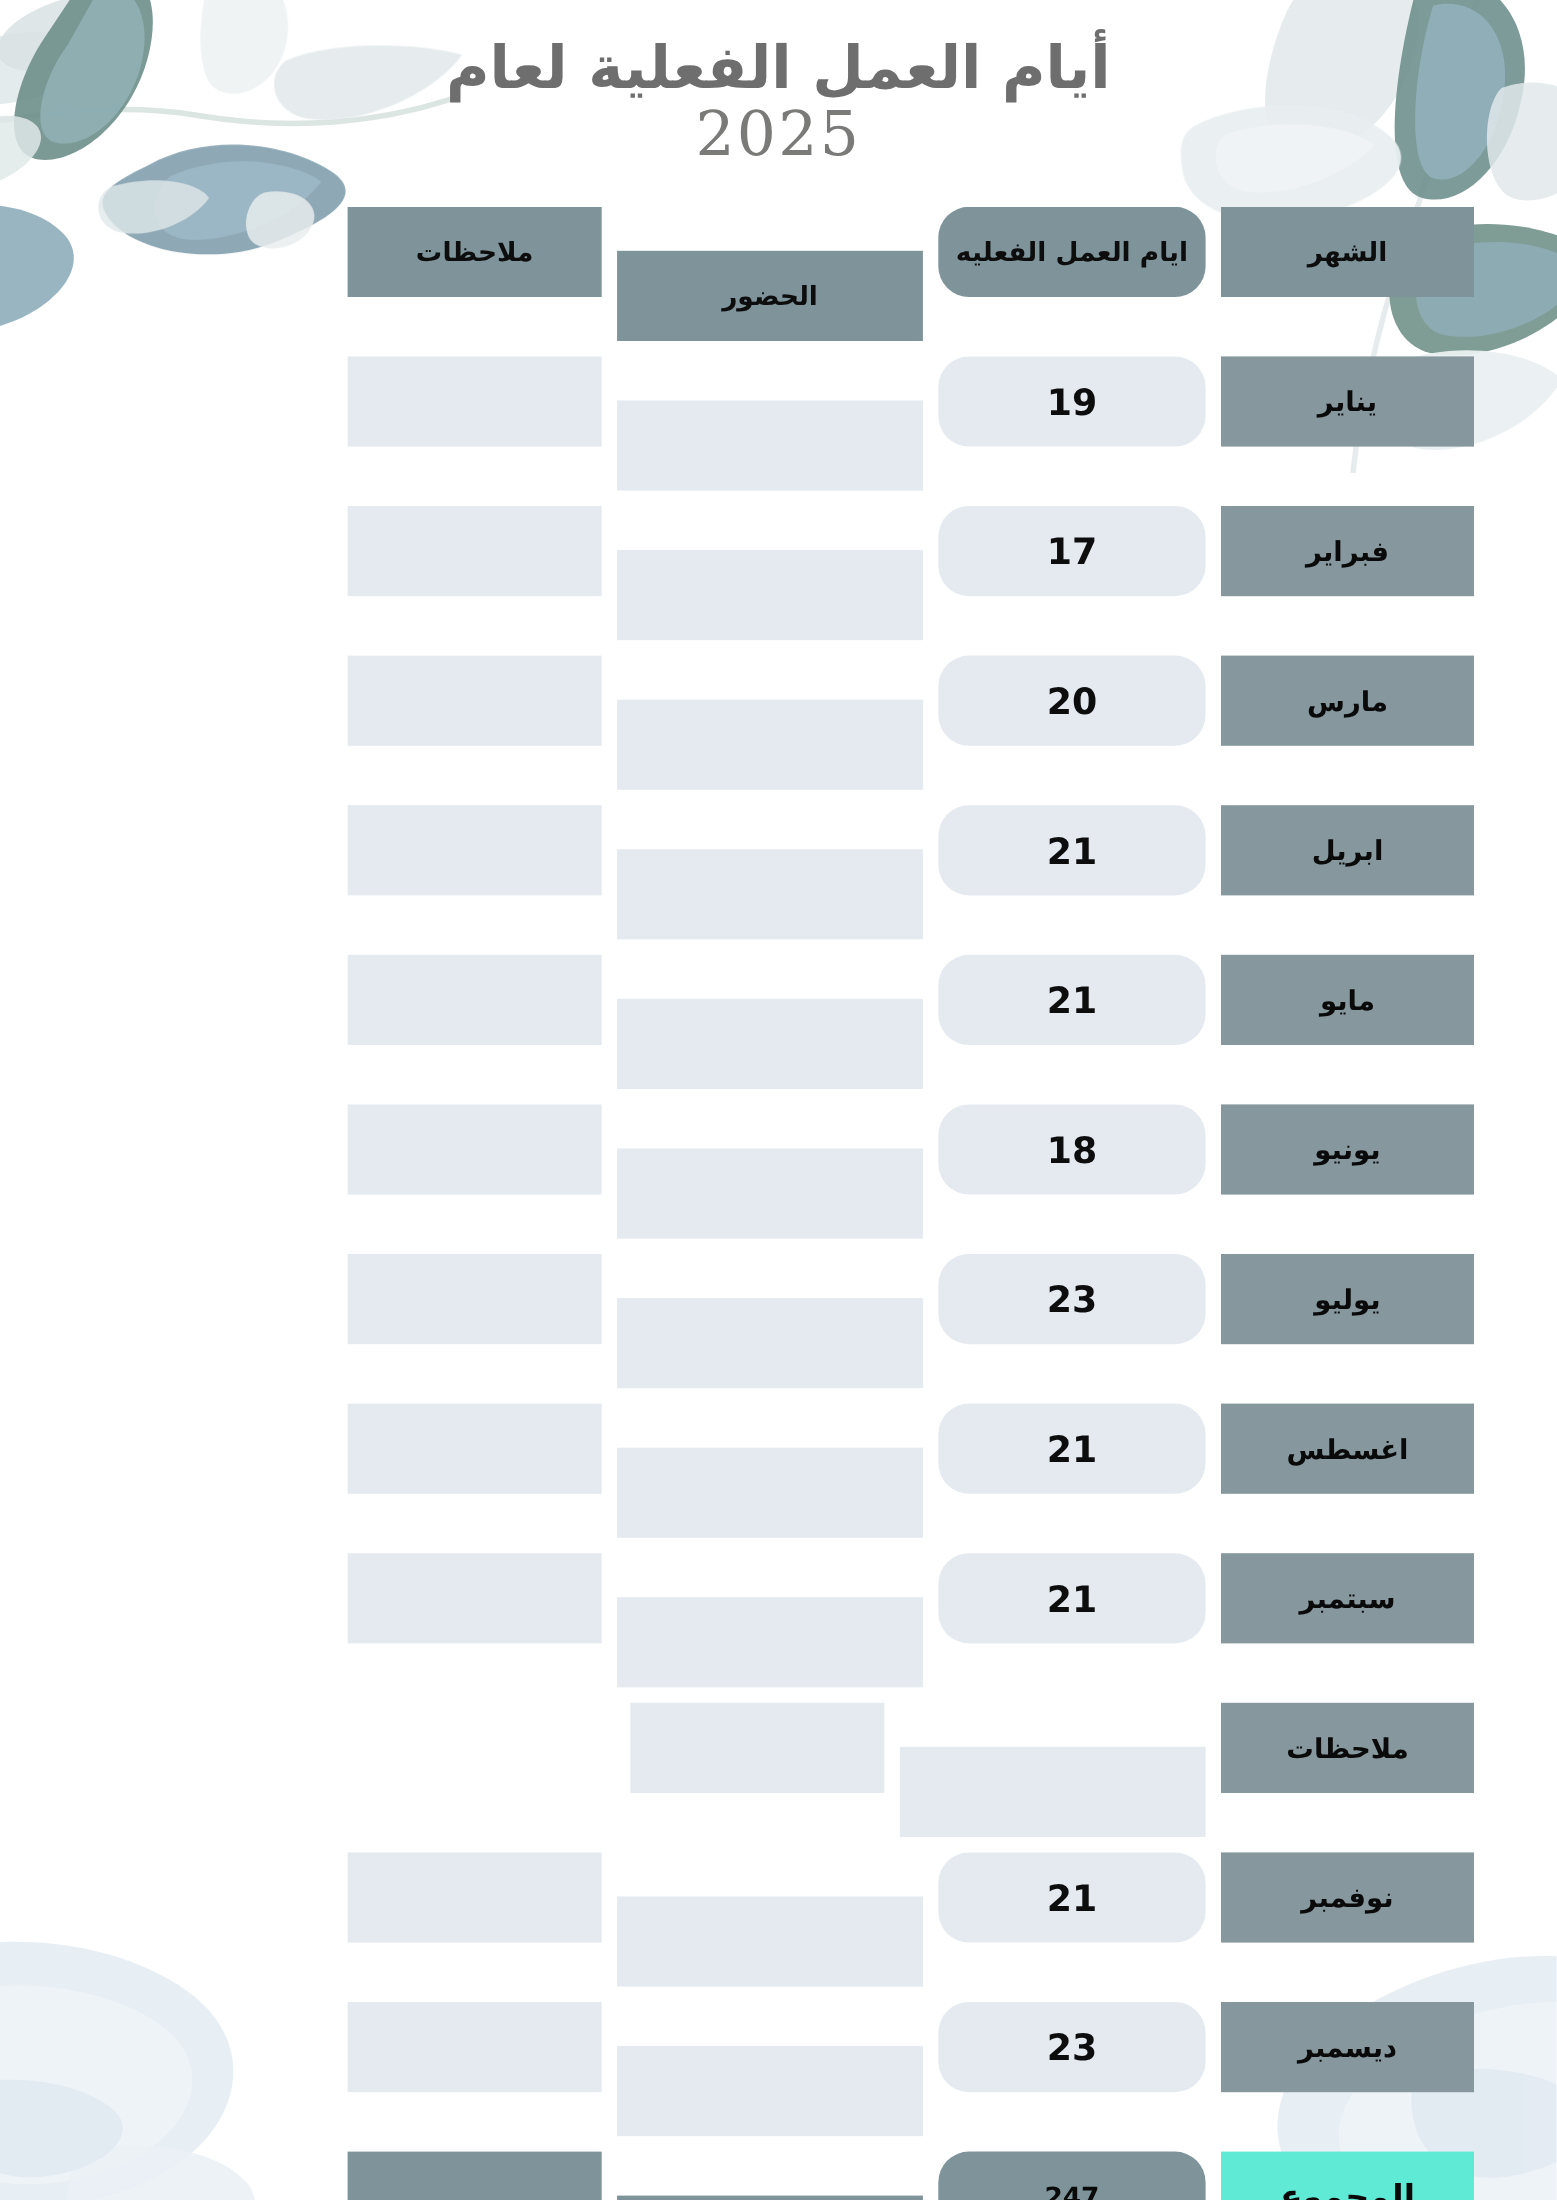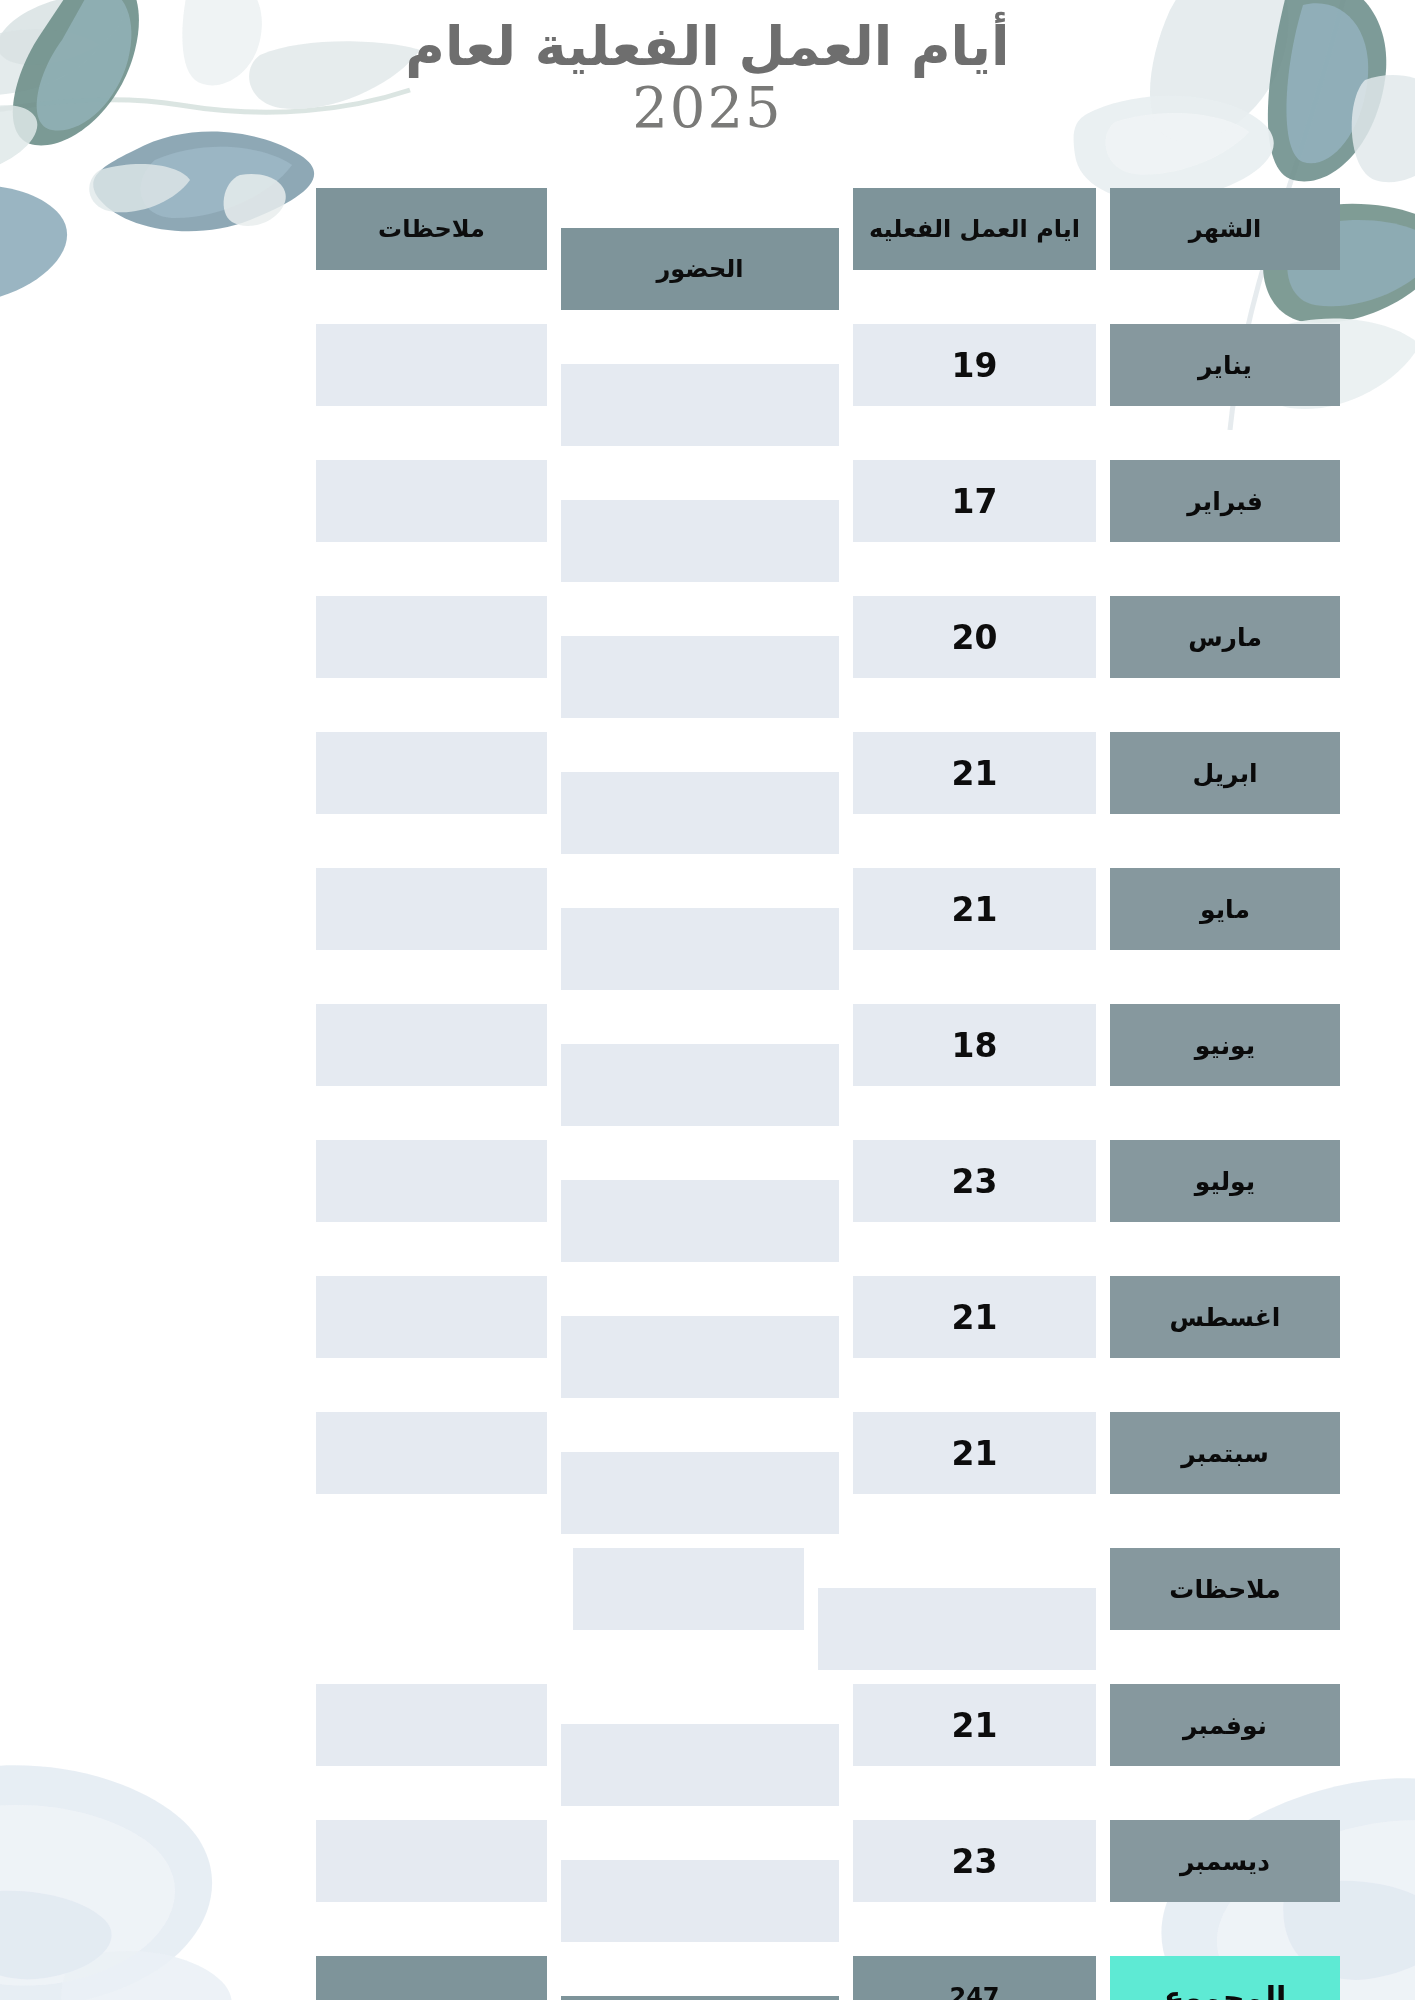--- a/index.html
+++ b/index.html
@@ -24,21 +24,21 @@
   }
   .deco-svg { position: absolute; }
   #deco-top-left   { top: -30px;  left: -60px;  width: 520px; height: 330px; }
   #deco-top-right  { top: -40px;  right: -40px; width: 420px; height: 470px; }
   #deco-bottom-left{ bottom: -60px; left: -80px; width: 480px; height: 330px; }
   #deco-bottom-right{ bottom: -70px; right: -60px; width: 520px; height: 300px; }
 
   
   .title-block {
     position: absolute;
-    top: 16px;
+    top: 31px;
     left: 0;
     width: 100%;
     text-align: center;
     z-index: 2;
   }
   #page-title {
     font-family: "DejaVu Sans", "Liberation Sans", sans-serif;
     font-size: 54px;
     font-weight: 700;
     color: #6e6e6e;
@@ -77,21 +77,21 @@
     display: flex;
     align-items: center;
     justify-content: center;
     text-align: center;
     font-size: 23px;
     color: #111111;
     letter-spacing: 0;
   }
   
   .col-month   { width: 230px; }
-  .col-days    { width: 243px; }
+  .col-days    { width: 243px; border-radius: 28px; }
   .col-attend  { width: 278px; margin-top: 40px; }
   .col-notes   { width: 231px; }
 
   .head-row .cell {
     height: 82px;
     background: #7e949a;
     font-weight: 700;
     font-size: 24px;
     color: #0d0d0d;
   }

